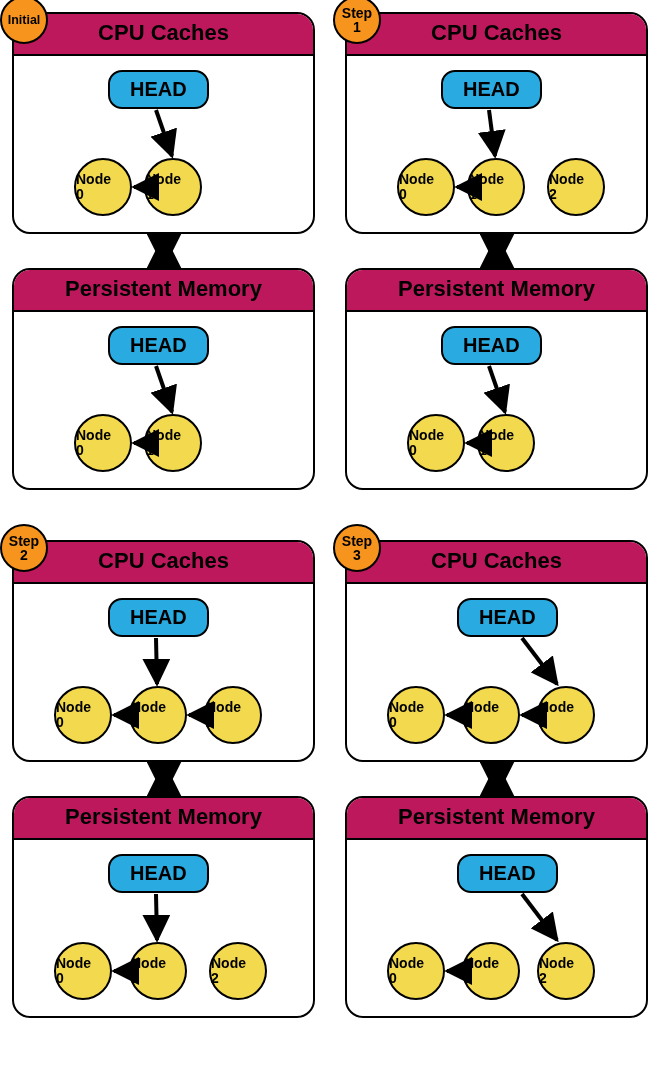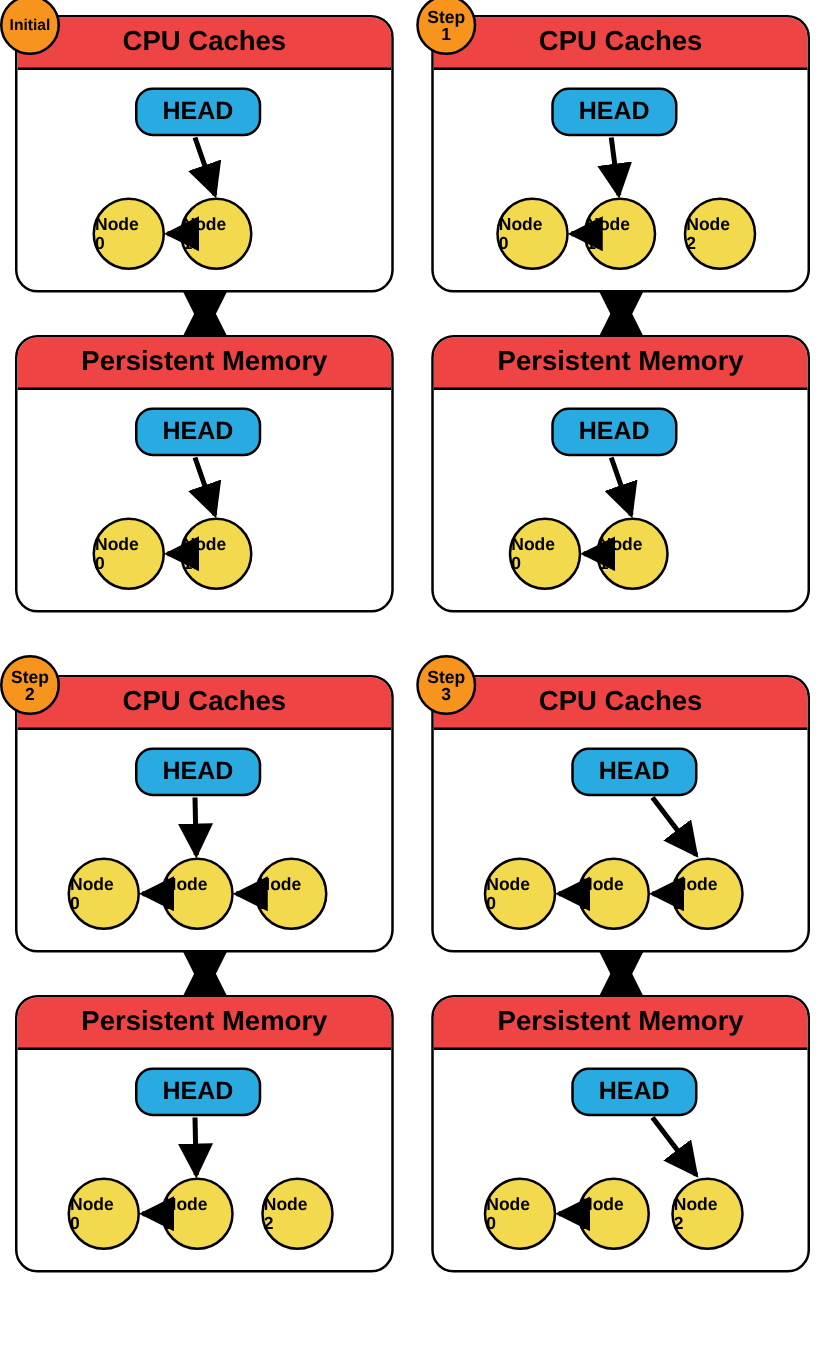--- a/index.html
+++ b/index.html
@@ -37,21 +37,21 @@
     line-height: 1;
     z-index: 10;
   }
   .panel {
     border: 2px solid #000;
     border-radius: 18px;
     overflow: hidden;
     background: #fff;
   }
   .panel-header {
-    background: #ef4444;
+    background: #be185d;
     font-weight: bold;
     font-size: 22px;
     text-align: center;
     padding: 6px 0 8px 0;
     border-bottom: 2px solid #000;
   }
   .panel-body {
     position: relative;
     height: 176px;
   }

